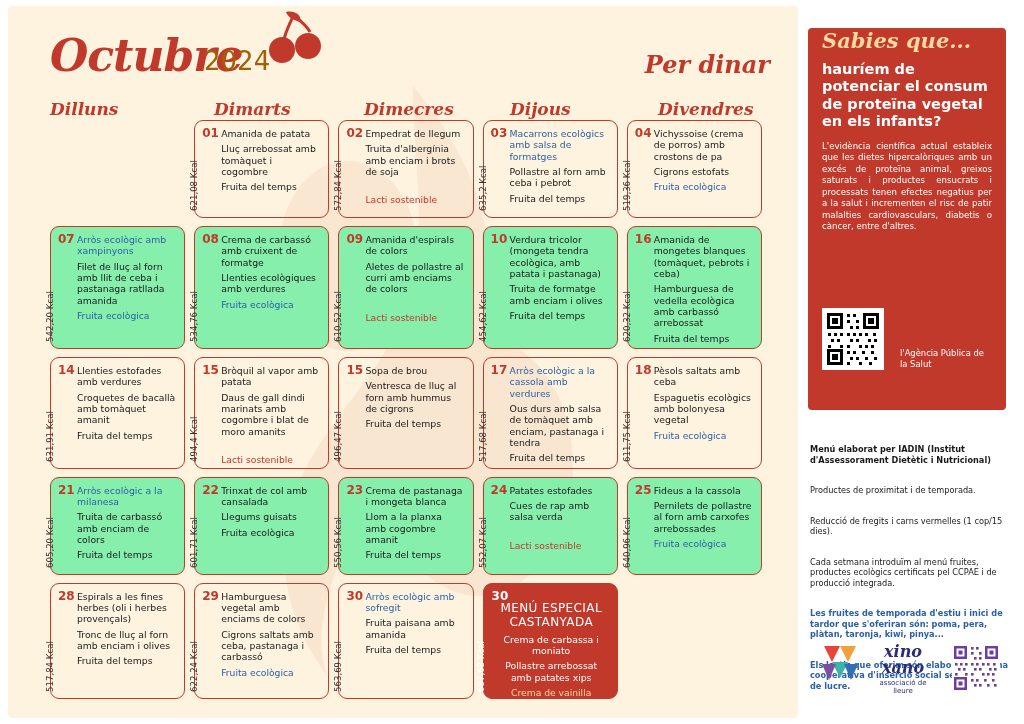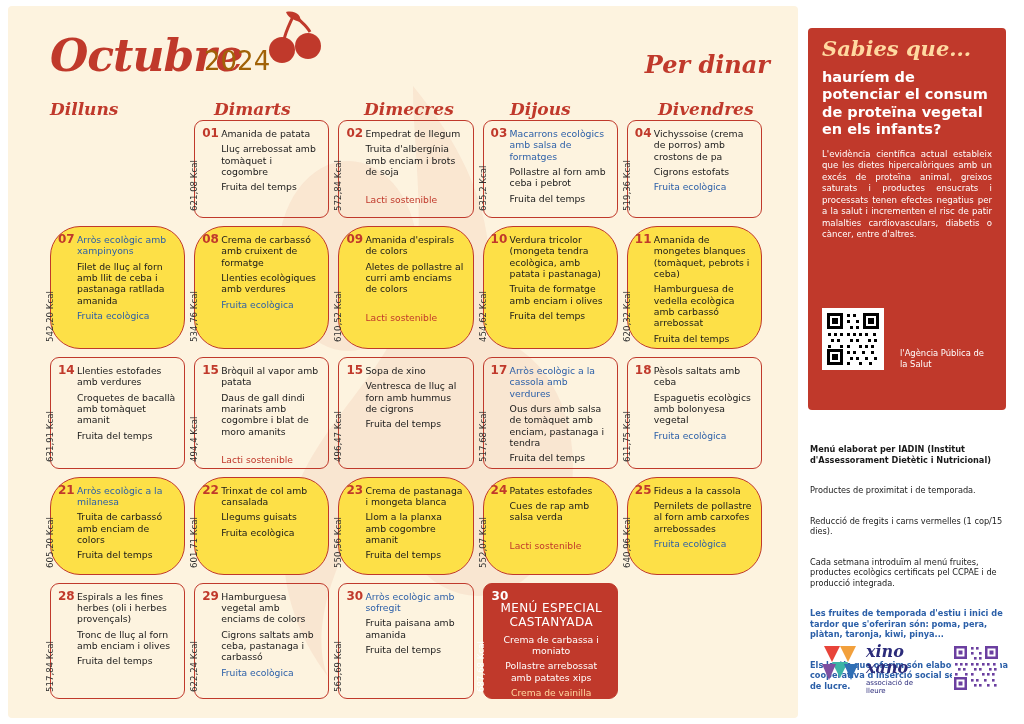--- a/index.html
+++ b/index.html
@@ -57,21 +57,21 @@
     column-gap:9px; row-gap:8px;
   }
   .cell {
     border:1.6px solid #c0392b;
     border-radius:9px;
     position:relative;
     min-height:98px;
     padding:7px 8px 0 26px;
     background:transparent;
   }
-  .cell.week-odd { background:#fde047;border-radius:30px; }
+  .cell.week-odd { background:#86efac; }
   .cell.empty { border:none; background:transparent; }
   .cell.special { background:#c0392b; border-color:#c0392b; padding-left:10px; text-align:center; }
 
   .daynum {
     position:absolute; left:7px; top:5px;
     font-size:12px; font-weight:bold; color:#c0392b;
   }
   .kcal {
     position:absolute; left:4px; bottom:6px;
     font-size:8.6px; color:#333;
@@ -94,21 +94,21 @@
   .special .sp-title {
     color:#ffffff; font-size:12px; letter-spacing:.4px; margin-bottom:5px; margin-top:10px;
   }
   .special .dish { color:#ffffff; }
   .special .tag { color:#ffd9a0; }
 
   
   .right { position:absolute; left:808px; top:6px; width:208px; height:712px; }
   .did-you-know {
     position:absolute; left:0; top:22px; width:198px; height:382px;
-    background:#c0392b; border-radius:4px; padding:8px 14px 10px 14px;
+    background:#c0392b; border-radius:4px; padding:0 14px 10px 14px;
   }
   .dyk-title {
     font-family:"DejaVu Serif", serif; font-style:italic; font-weight:bold;
     font-size:21px; color:#ffd9a0; margin-bottom:8px;
   }
   .dyk-q {
     font-family:"DejaVu Sans", sans-serif; font-weight:bold;
     font-size:14.5px; line-height:1.2; color:#ffffff; margin-bottom:10px;
   }
   .dyk-body {
@@ -124,21 +124,21 @@
     font-size:8.4px; line-height:1.3; color:#ffffff; text-align:left;
   }
 
   .notes { position:absolute; left:2px; top:418px; width:204px; }
   .note { font-size:8.2px; line-height:1.28; color:#1a1a1a; margin-bottom:7px;margin-top:20px; }
   .note.bold { font-weight:bold; }
   .note.blue { color:#2b5fa8; font-weight:bold; }
 
   .logos { position:absolute; left:2px; bottom:14px; width:204px; height:62px; }
   .logo-x { position:absolute; left:10px; top:0; width:110px; height:56px; }
-  .logo-text { position:absolute; left:46px; top:2px; }
+  .logo-text { position:absolute; left:56px; top:2px;text-align:center; }
   .logo-xino {
     font-family:"DejaVu Serif", serif; font-weight:bold; font-style:italic;
     font-size:16px; color:#2b2b7a; line-height:1;
   }
   .logo-sub { font-size:7px; color:#2b2b7a; margin-top:3px; }
   .qr2 { position:absolute; right:14px; top:2px; width:48px; height:48px; }
 </style>
 </head>
 <body>
 
@@ -227,21 +227,21 @@
           <div class="tag red">Lacti sostenible</div>
         </div>
         <div class="cell week-odd">
           <div class="daynum">10</div>
           <div class="kcal">454,62 Kcal</div>
           <div class="dish">Verdura tricolor (mongeta tendra ecològica, amb patata i pastanaga)</div>
           <div class="dish">Truita de formatge amb enciam i olives</div>
           <div class="dish">Fruita del temps</div>
         </div>
         <div class="cell week-odd">
-          <div class="daynum">11</div>
+          <div class="daynum">16</div>
           <div class="kcal">620,32 Kcal</div>
           <div class="dish">Amanida de mongetes blanques (tomàquet, pebrots i ceba)</div>
           <div class="dish">Hamburguesa de vedella ecològica amb carbassó arrebossat</div>
           <div class="dish">Fruita del temps</div>
         </div>
         <div class="cell">
           <div class="daynum">14</div>
           <div class="kcal">631,91 Kcal</div>
           <div class="dish">Llenties estofades amb verdures</div>
           <div class="dish">Croquetes de bacallà amb tomàquet amanit</div>
@@ -250,21 +250,21 @@
         <div class="cell">
           <div class="daynum">15</div>
           <div class="kcal">494,4 Kcal</div>
           <div class="dish">Bròquil al vapor amb patata</div>
           <div class="dish">Daus de gall dindi marinats amb cogombre i blat de moro amanits</div>
           <div class="tag red">Lacti sostenible</div>
         </div>
         <div class="cell">
           <div class="daynum">15</div>
           <div class="kcal">496,47 Kcal</div>
-          <div class="dish">Sopa de xino</div>
+          <div class="dish">Sopa de brou</div>
           <div class="dish">Ventresca de lluç al forn amb hummus de cigrons</div>
           <div class="dish">Fruita del temps</div>
         </div>
         <div class="cell">
           <div class="daynum">17</div>
           <div class="kcal">517,68 Kcal</div>
           <div class="dish blue">Arròs ecològic a la cassola amb verdures</div>
           <div class="dish">Ous durs amb salsa de tomàquet amb enciam, pastanaga i tendra</div>
           <div class="dish">Fruita del temps</div>
         </div>

